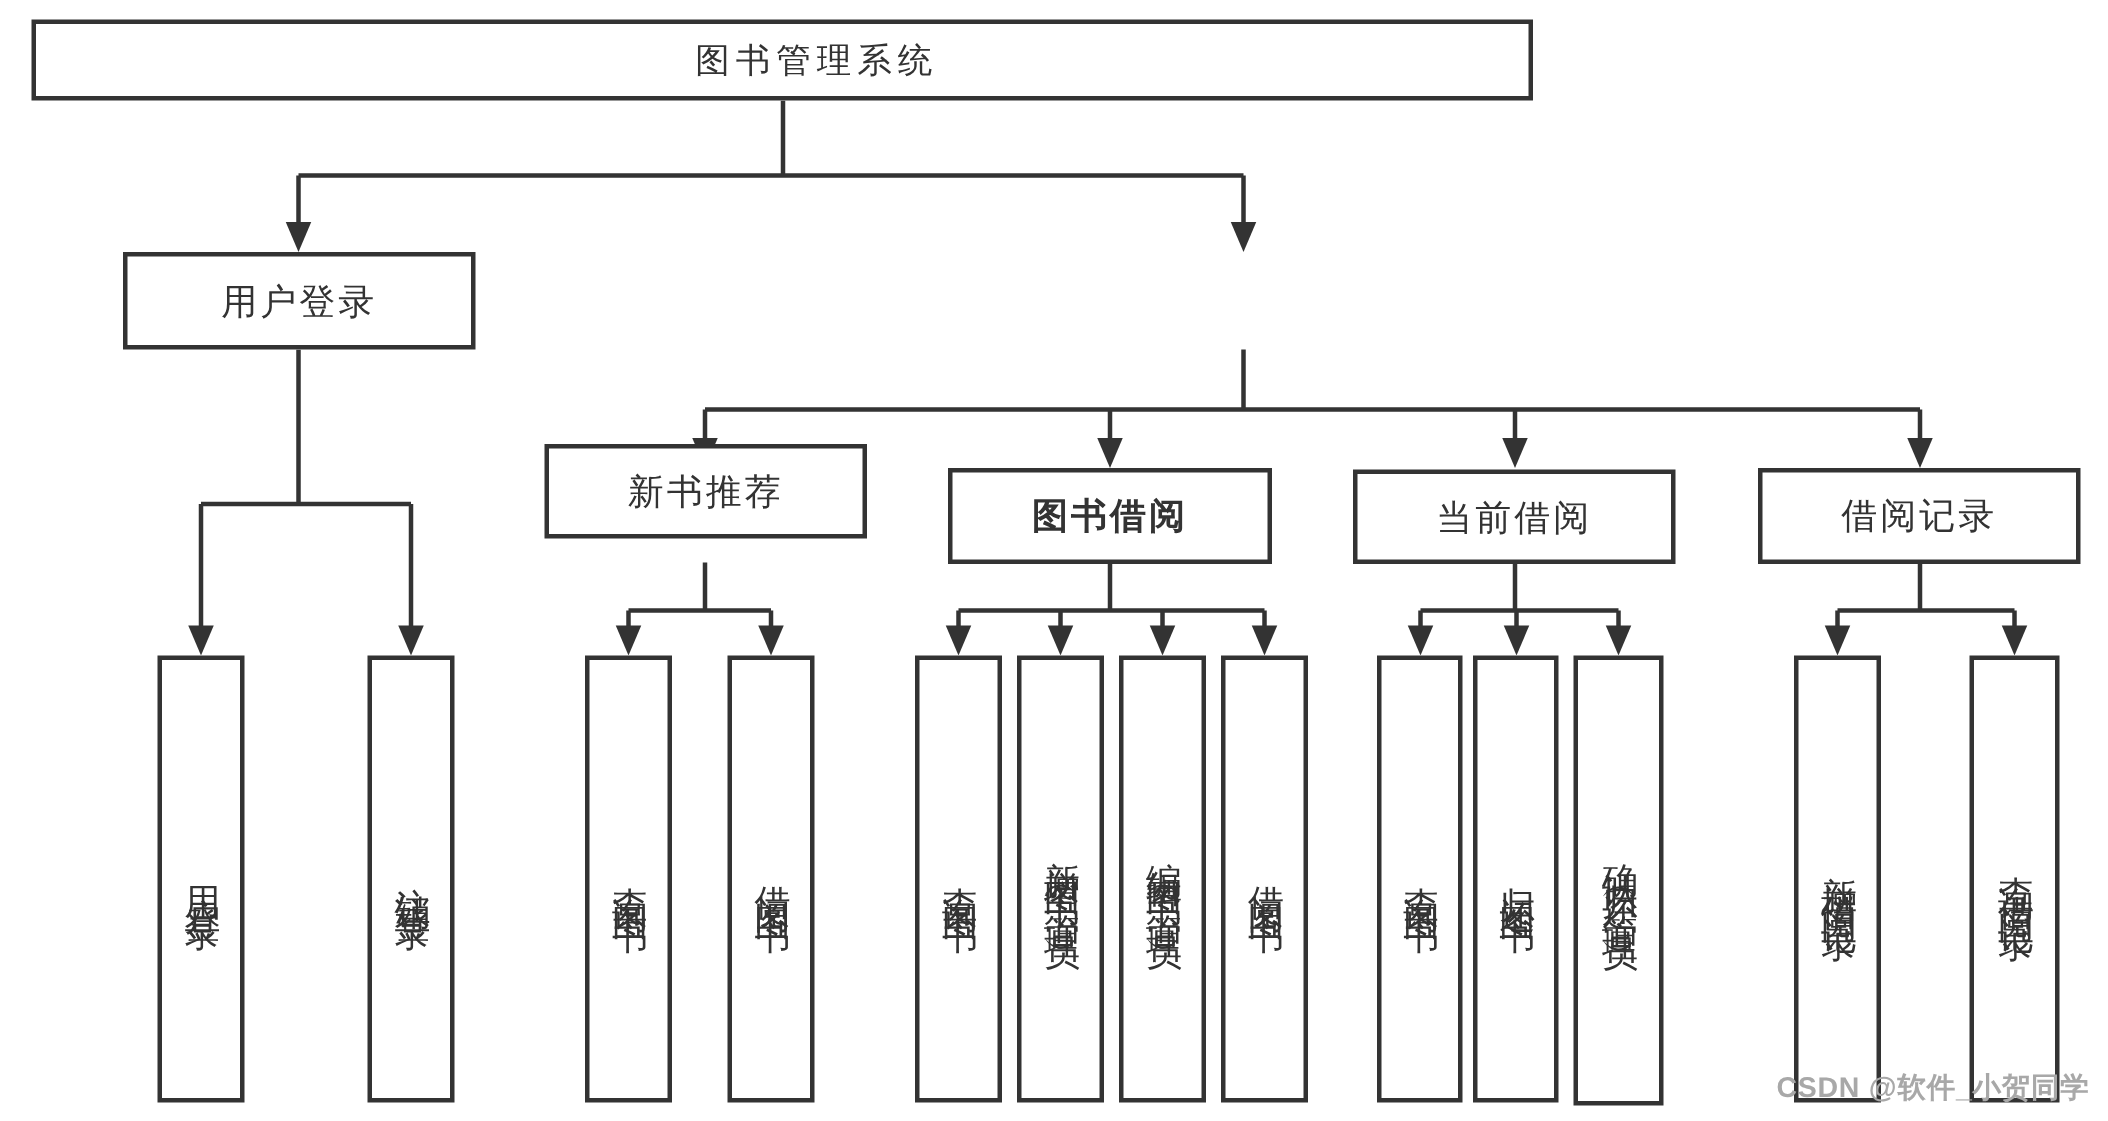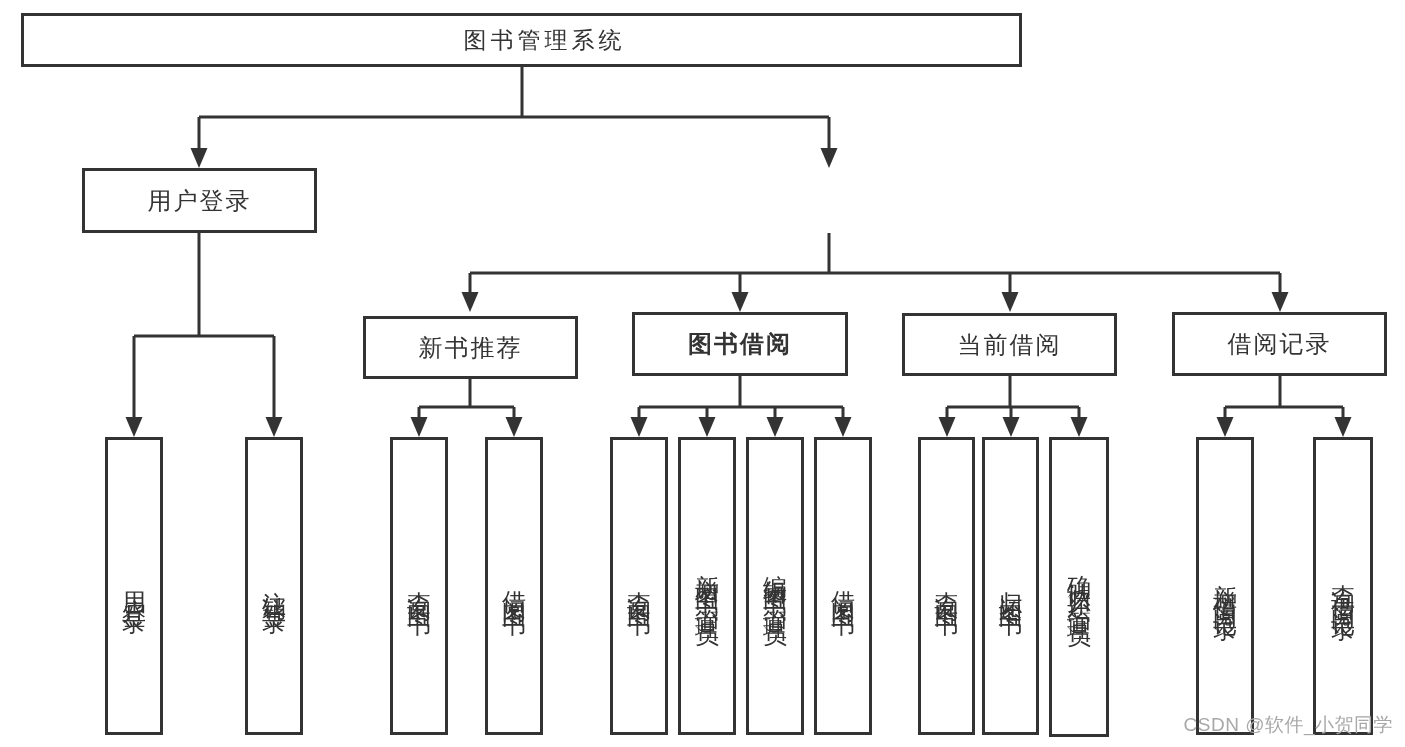--- a/index.html
+++ b/index.html
@@ -37,20 +37,21 @@
     letter-spacing:7px;
     line-height:1;
   }
   .watermark{
     position:absolute;
     top:712px;right:12px;
     font-size:19px;
     letter-spacing:0.5px;
     color:var(--wm);
     white-space:nowrap;
+    font-weight:bold;
   }
 </style>
 </head>
 <body>
 
 <div id="canvas">
 
   <svg id="wires" viewBox="0 0 1405 747" xmlns="http://www.w3.org/2000/svg">
 
     <path class="line" d="M522 67 V117 M199 117 H829 M199 117 V152 M829 117 V152"></path>
@@ -88,21 +89,21 @@
   </svg>
 
   <div class="box hbox root" style="left:21px;top:13px;width:1001px;height:54px;padding-left:46px;">
     <span>图书管理系统</span>
   </div>
 
   <div class="box hbox" style="left:82px;top:168px;width:235px;height:65px;">
     <span>用户登录</span>
   </div>
 
-  <div class="box hbox" style="left:363px;top:316px;width:215px;height:63px;">
+  <div class="box hbox" style="left:363px;top:296px;width:215px;height:63px;">
     <span>新书推荐</span>
   </div>
   <div class="box hbox" style="left:632px;top:312px;width:216px;height:64px;font-weight:bold;">
     <span>图书借阅</span>
   </div>
   <div class="box hbox" style="left:902px;top:313px;width:215px;height:63px;">
     <span>当前借阅</span>
   </div>
   <div class="box hbox" style="left:1172px;top:312px;width:215px;height:64px;">
     <span>借阅记录</span>

